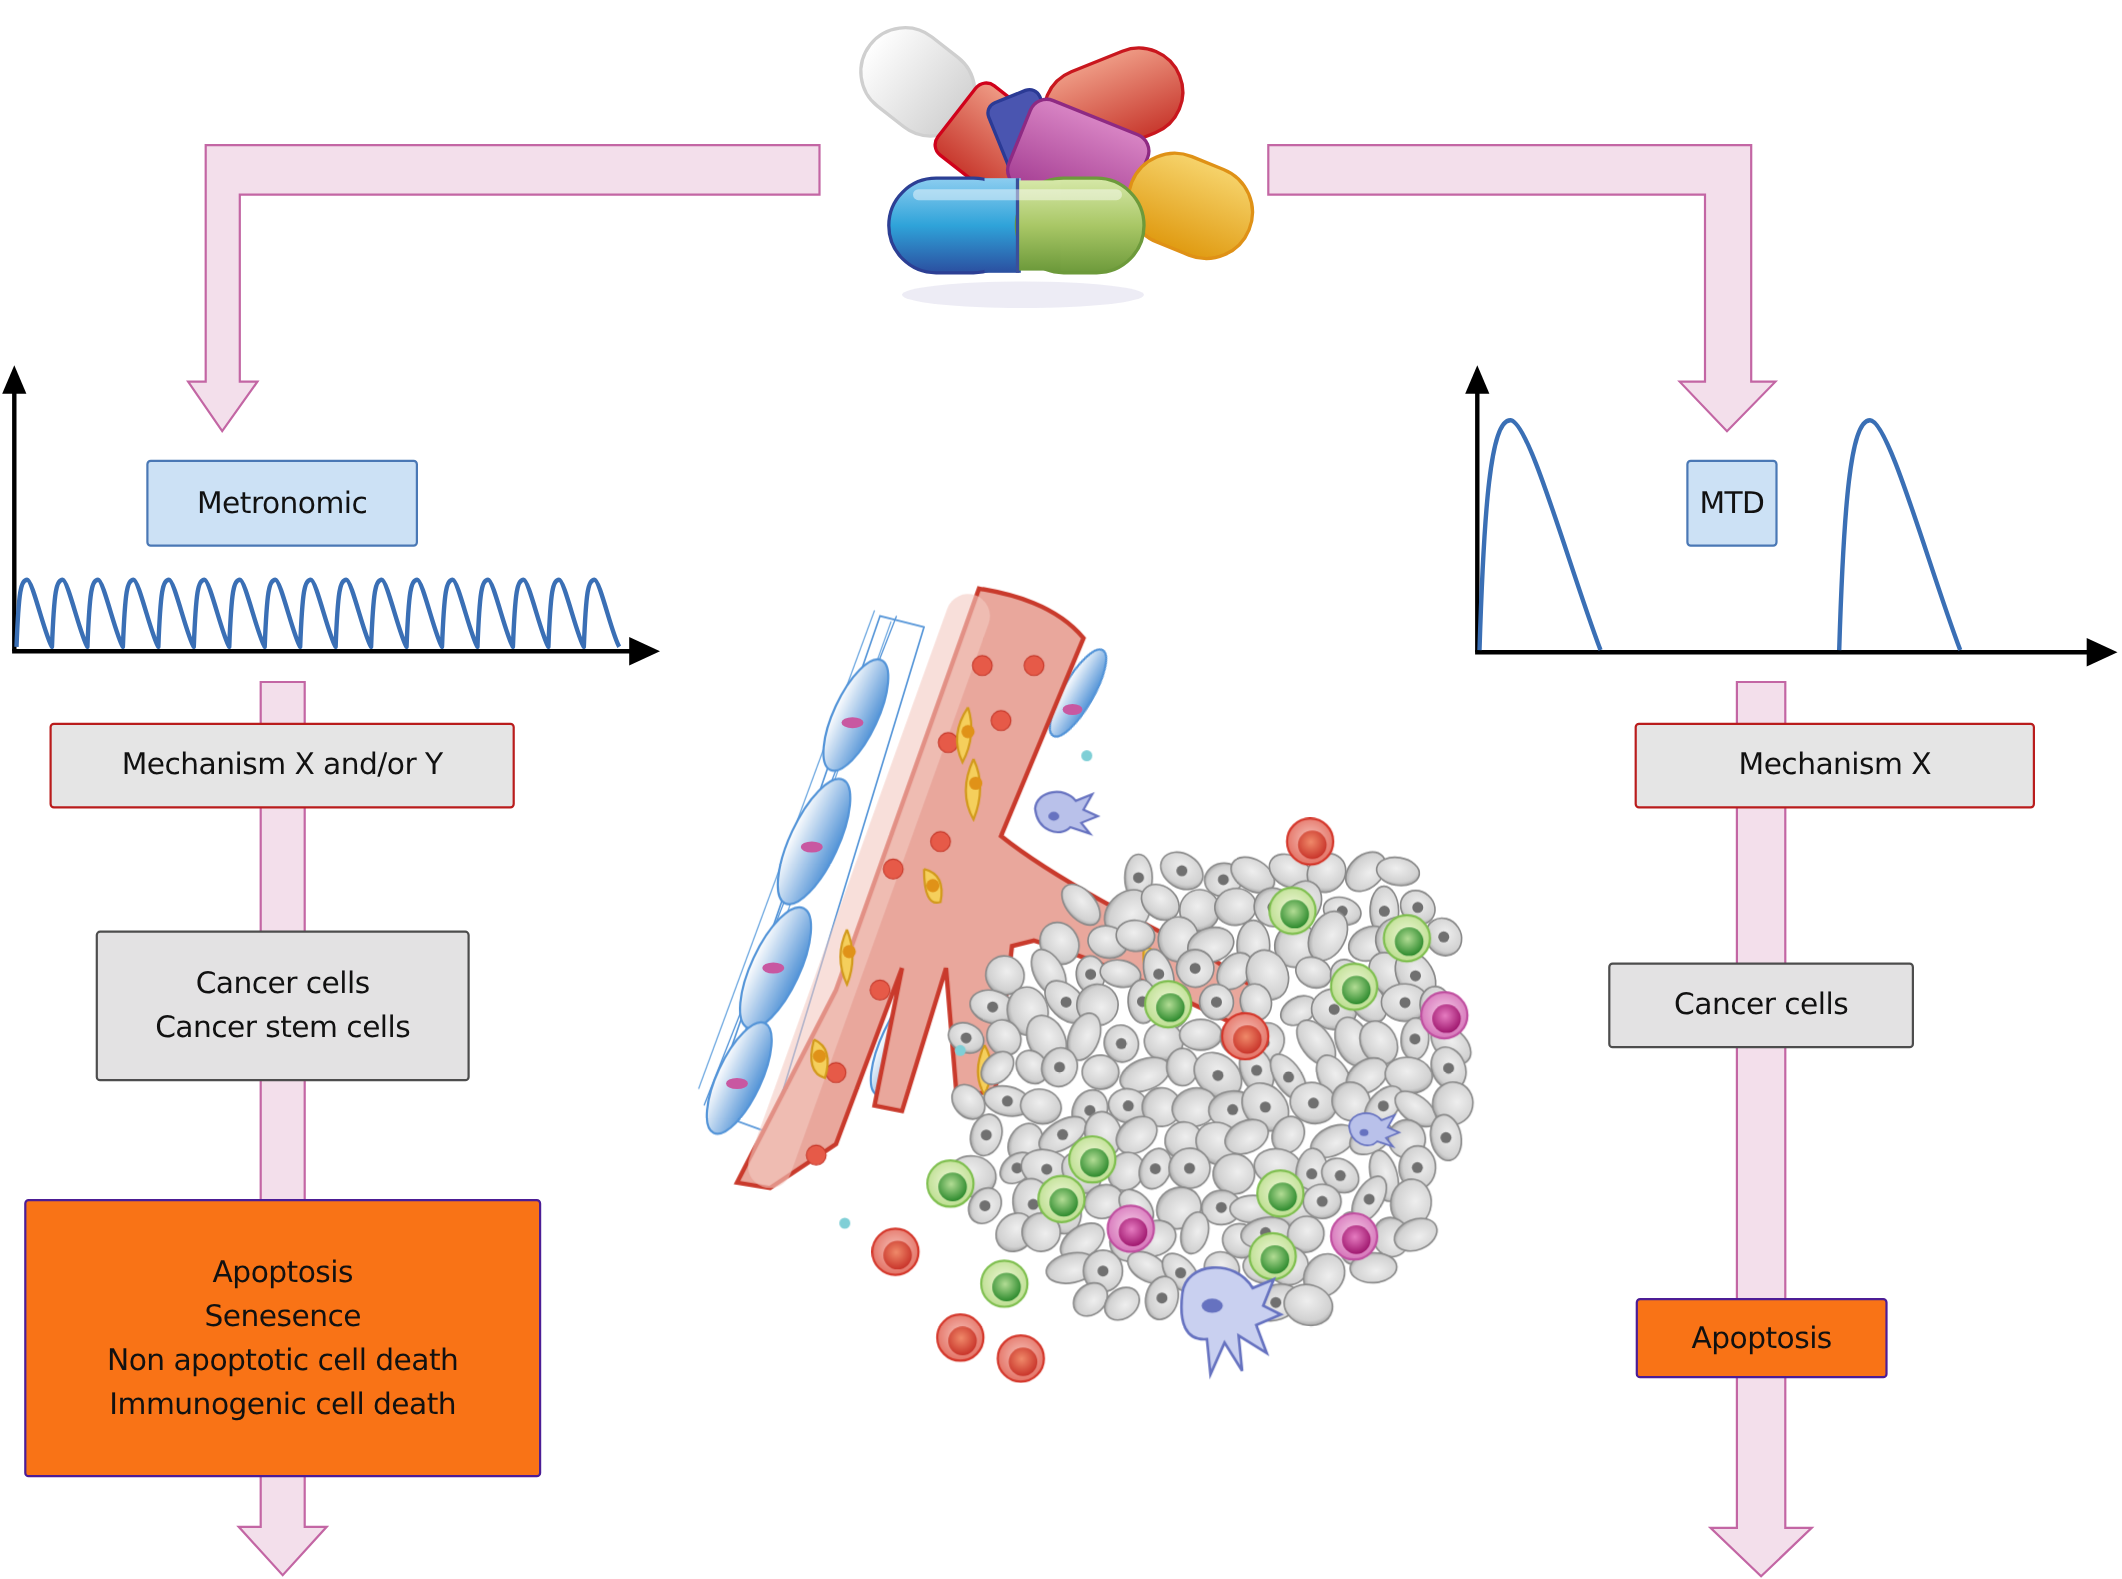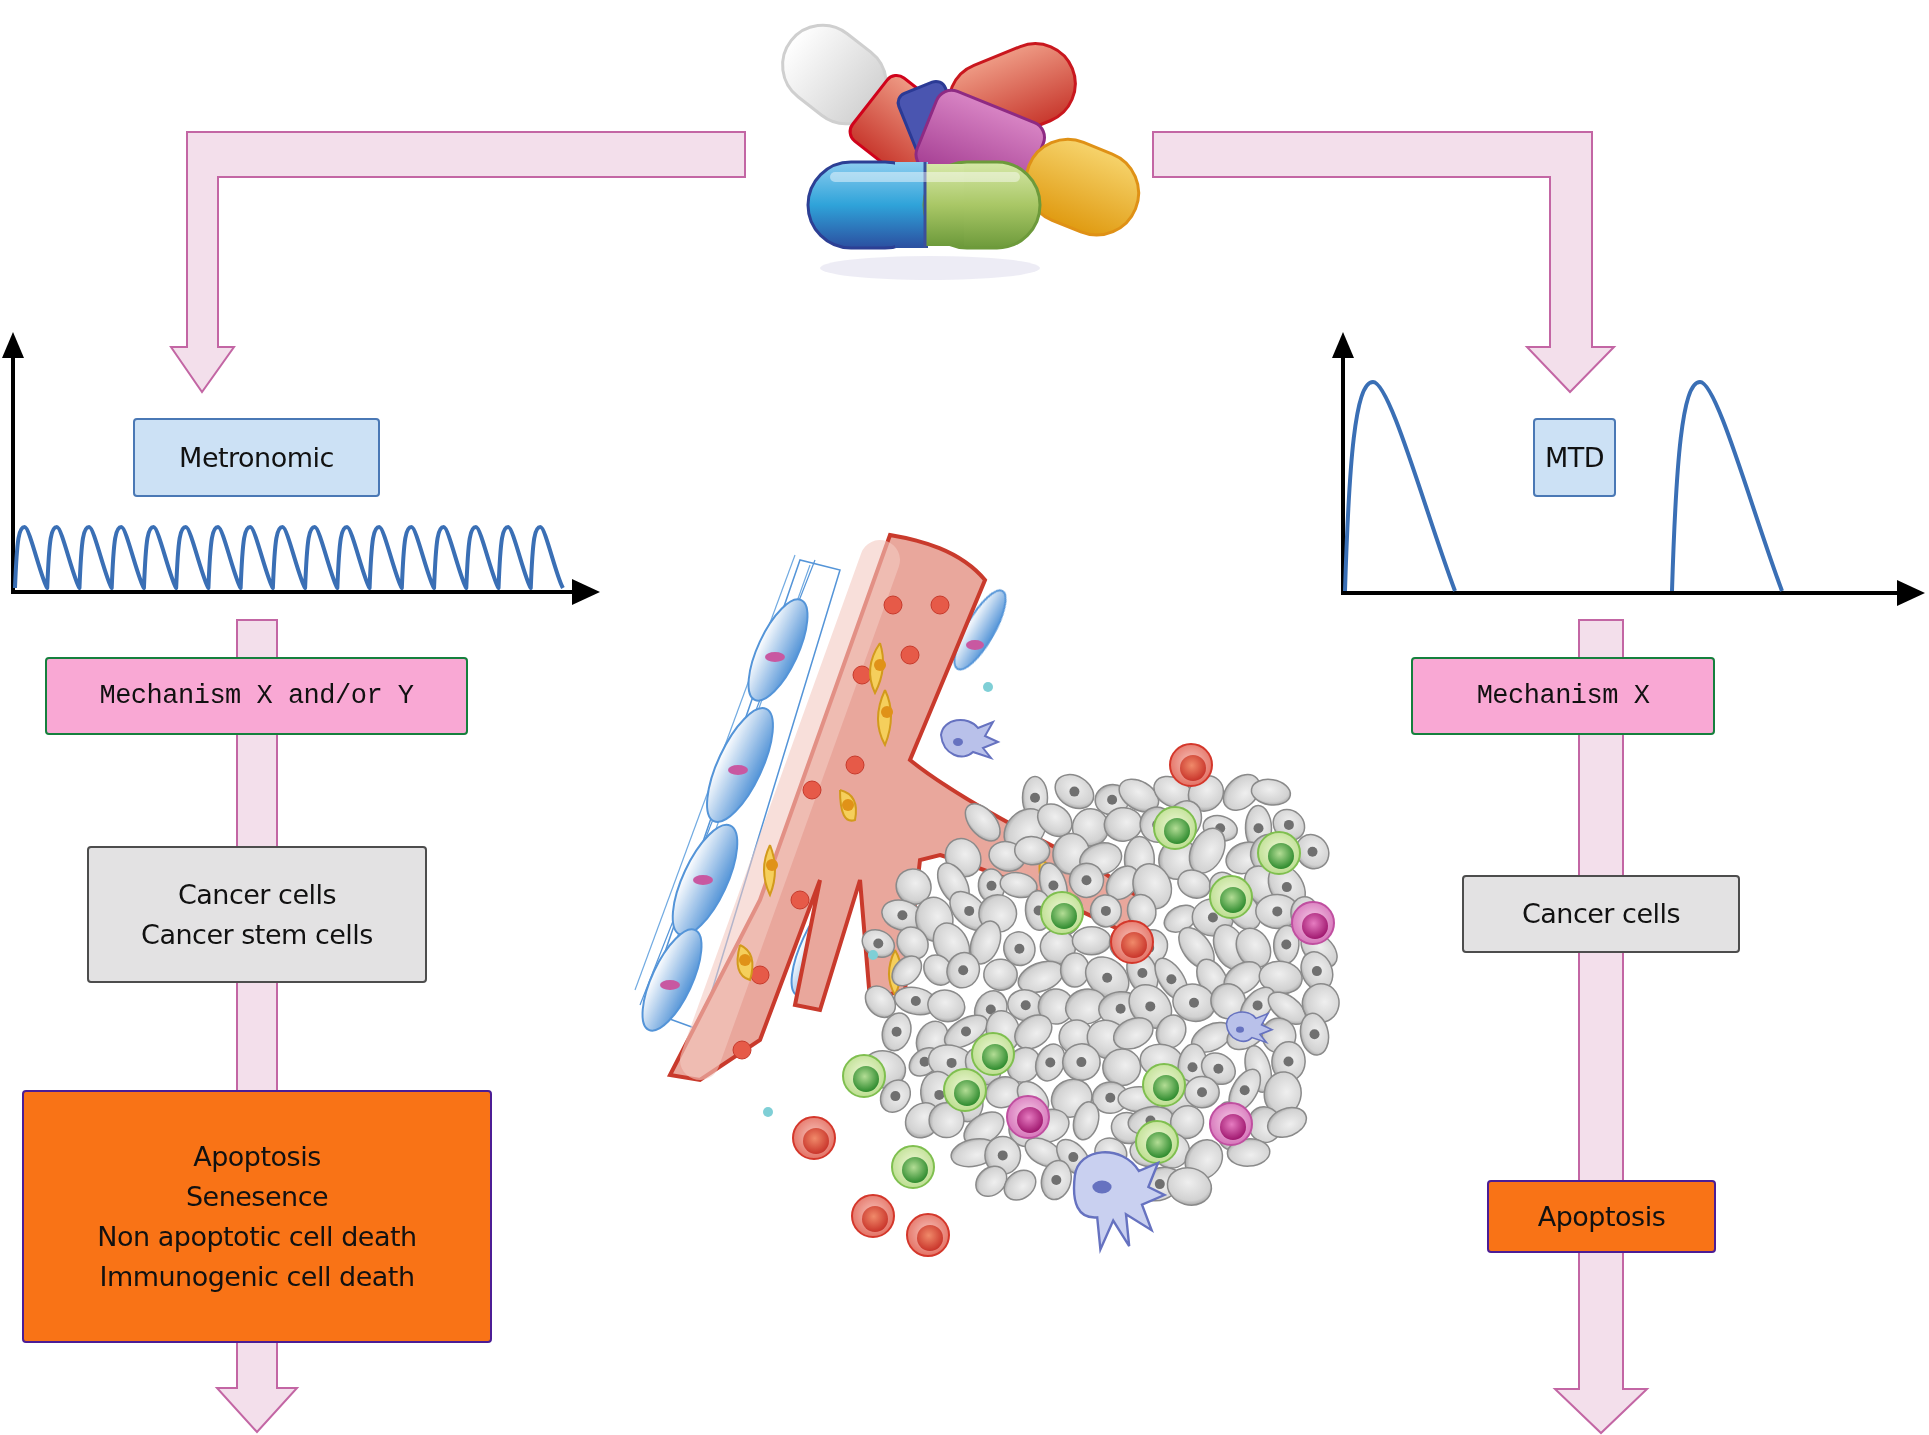--- a/index.html
+++ b/index.html
@@ -6,21 +6,21 @@
   body { width: 1929px; height: 1435px; position: relative; overflow: hidden;
          font-family: "DejaVu Sans", sans-serif; }
   #canvas { position: absolute; left: 0; top: 0; }
   .box {
     position: absolute; box-sizing: border-box; border-radius: 4px;
     display: flex; align-items: center; justify-content: center; text-align: center;
     color: #111; font-family: "DejaVu Sans", sans-serif; font-size: 27px; line-height: 40px;
     white-space: pre-line; letter-spacing: -0.5px;
   }
   .box.blue   { background: #cce1f5; border: 2px solid #4a78b5; }
-  .box.green  { background: #f9a8d4; border: 2px solid #15803d; font-family: Liberation Mono, monospace; }
+  .box.green  { background: #e5e5e5; border: 2px solid #b91c1c; }
   .box.gray   { background: #e3e2e3; border: 2px solid #4d4d4d; }
   .box.violet { background: #f97316; border: 2px solid #4c1d95; }
 </style>
 </head>
 <body>
 
 <svg id="canvas" width="1929" height="1435" viewBox="0 0 1929 1435">
   <defs>
     <linearGradient id="gBlueCap" x1="0" y1="0" x2="0" y2="1">
       <stop offset="0" stop-color="#8ccdf0"></stop>
@@ -513,21 +513,21 @@
 <div class="box blue" style="left:133px;top:418px;width:247px;height:79px;">
   <span>Metronomic</span>
 </div>
 <div class="box blue" style="left:1533px;top:418px;width:83px;height:79px;">
   <span>MTD</span>
 </div>
 
 <div class="box green" style="left:45px;top:657px;width:423px;height:78px;">
   <span>Mechanism X and/or Y</span>
 </div>
-<div class="box green" style="left:1411px;top:657px;width:304px;height:78px;">
+<div class="box green" style="left:1486px;top:657px;width:364px;height:78px;">
   <span>Mechanism X</span>
 </div>
 
 <div class="box gray" style="left:87px;top:846px;width:340px;height:137px;">
   <span>Cancer cells
 Cancer stem cells</span>
 </div>
 <div class="box gray" style="left:1462px;top:875px;width:278px;height:78px;">
   <span>Cancer cells</span>
 </div>

